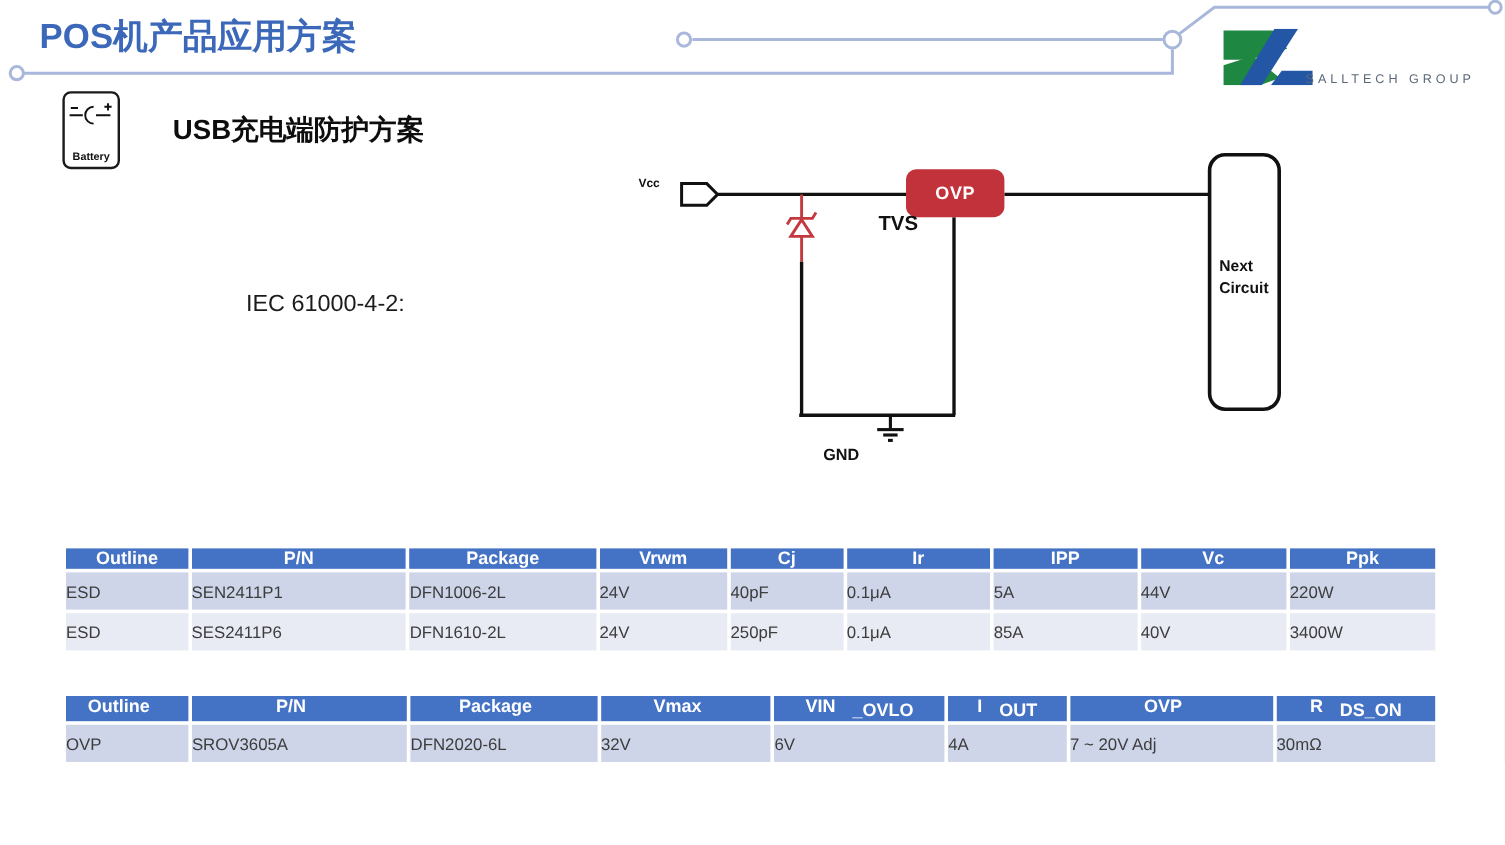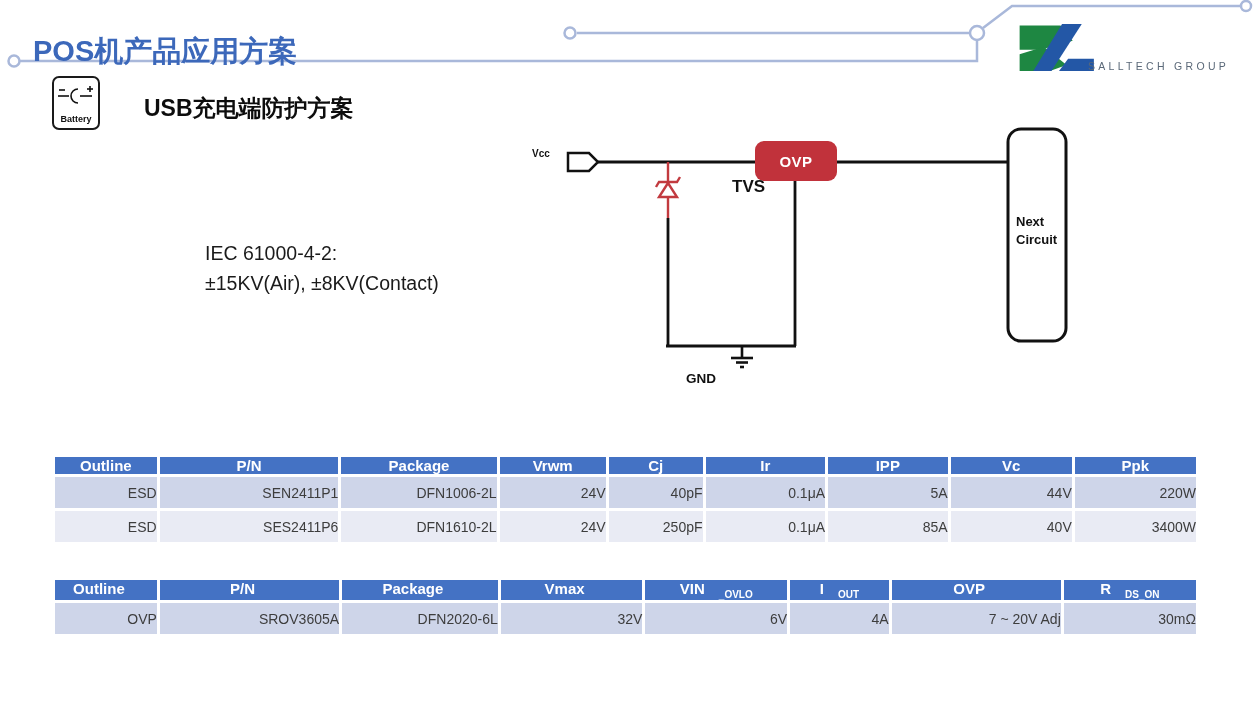--- a/index.html
+++ b/index.html
@@ -10,53 +10,53 @@
     background: #ffffff;
     overflow: hidden;
     font-family: "Liberation Sans", "DejaVu Sans", sans-serif;
   }
   .abs { position: absolute; }
 
   
   .page-title {
     left: 33px; top: 11px;
     font-size: 29px; font-weight: bold;
-    color: #3C68BA; letter-spacing: 0px; margin-top: 21px;
+    color: #3C68BA; letter-spacing: 0px;
   }
   .decor-svg { left: 0; top: 0; }
 
   .logo-cn {
     left: 1100px; top: 25px;
     font-size: 31px; font-weight: bold; color: #1B2742;
     letter-spacing: 2px; white-space: nowrap;
   }
   .logo-en {
     left: 1088px; top: 60px;
     font-size: 10.5px; color: #5A6878;
     letter-spacing: 3.3px; white-space: nowrap;
   }
 
   
   .battery-box {
-    left: 52px; top: 76px; width: 48px; height: 54px;
+    left: 52px; top: 76px; width: 48px; height: 65px;
     border: 2.2px solid #1a1a1a; border-radius: 7px; background: #fff;
   }
   .battery-label {
     position: absolute; left: 0; right: 0; bottom: 4px;
     text-align: center; font-size: 9px; font-weight: bold; color: #111;
   }
   .section-subtitle {
     left: 144px; top: 93px;
     font-size: 23px; font-weight: bold; color: #0d0d0d; text-align: center;
   }
 
   
   .iec-note {
     left: 205px; top: 238px;
-    font-size: 19.5px; color: #1b1b1b; line-height: 30px;
+    font-size: 19.5px; color: #1b1b1b; line-height: 30px; text-align: right;
   }
 
   
   .circ-label { font-weight: bold; color: #111; white-space: pre-line; }
   .vcc-label  { left: 532px; top: 148px; font-size: 10px; }
   .tvs-label  { left: 688px; top: 177px; font-size: 17px; margin-left: 44px; }
   .gnd-label  { left: 686px; top: 371px; font-size: 13.5px; }
   .ovp-label {
     left: 755px; top: 141px; width: 82px; height: 40px;
     display: flex; align-items: center; justify-content: center;
@@ -75,25 +75,25 @@
   }
   .spec-table.t1 { top: 454px; }
   .spec-table.t2 { top: 577px; }
   .spec-table th {
     background: #4472C4; color: #ffffff;
     font-size: 15px; font-weight: bold;
     height: 16px; text-align: center; vertical-align: middle;
   }
   .spec-table td {
     font-size: 14px; color: #3d3d3d;
-    height: 31px; text-align: right; vertical-align: middle;
+    height: 31px; text-align: left; vertical-align: middle;
   }
   .band1 td { background: #CED5E9; }
   .band2 td { background: #E9EBF4; }
-  .spec-table sub { font-size: 10px; margin-left: 14px; }
+  .spec-table sub { font-size: 15px; margin-left: 14px; }
 </style>
 </head>
 <body>
 
 <div class="slide">
 
   <svg class="abs decor-svg" width="1254" height="80" viewBox="0 0 1254 80">
     <g stroke="#A9B8DA" stroke-width="2.5" fill="none">
       <path d="M20,61 H977 V41"></path>
       <path d="M577,33 H969"></path>
@@ -127,21 +127,20 @@
         <path d="M33,6 H39"></path>
         <path d="M36,3 V9"></path>
       </g>
     </svg>
     <div class="battery-label">Battery</div>
   </div>
   <div class="abs section-subtitle">USB充电端防护方案</div>
 
   <div class="abs iec-note">
     <div>IEC 61000-4-2:</div>
-    <div>±15KV(Air), ±8KV(Contact)</div>
   </div>
 
   <svg class="abs" style="left:500px; top:118px;" width="600" height="292" viewBox="500 118 600 292">
 
     <path d="M568,153 H589 L598,162 L589,171 H568 Z" fill="#fff" stroke="#111" stroke-width="2.5"></path>
 
     <g stroke="#111" stroke-width="2.8" fill="none">
       <path d="M598,162 H755"></path>
       <path d="M837,162 H1008"></path>
       <path d="M668,218 V346"></path>

